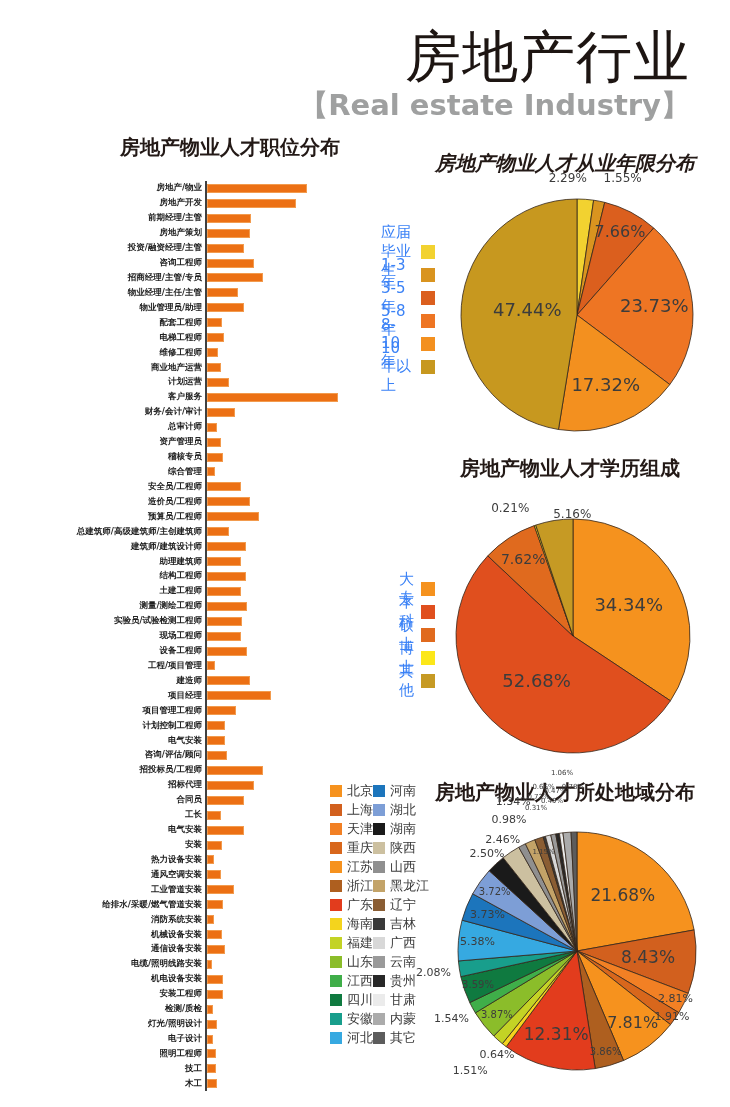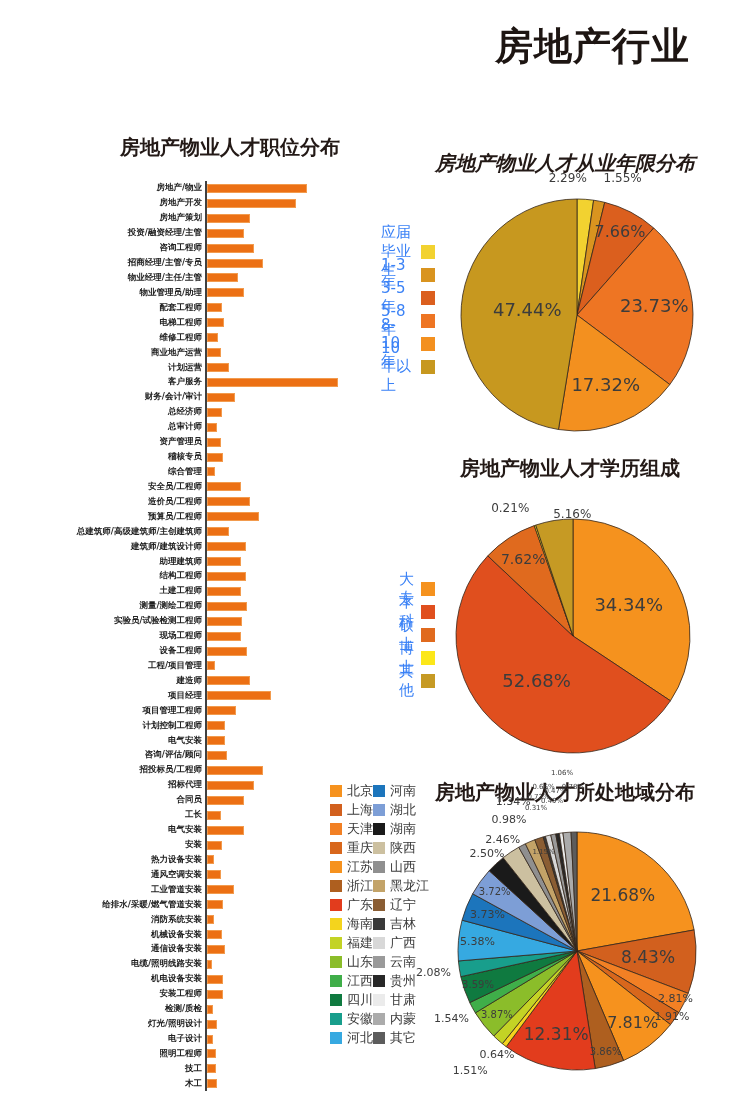--- a/index.html
+++ b/index.html
@@ -1,20 +1,20 @@
 <!DOCTYPE html>
 <html><head>
 <meta charset="utf-8">
 <style>
   html,body{margin:0;padding:0;background:#ffffff;}
   #page{position:relative;width:730px;height:1107px;background:#ffffff;overflow:hidden;
         font-family:"DejaVu Sans","Liberation Sans",sans-serif;color:#231916;}
   
   .header{position:absolute;right:40px;top:26px;text-align:right;}
-  .header .t{font-size:38px;font-weight:bold;color:#1d1512;letter-spacing:1px;line-height:1.1;}
+  .header .t{font-size:56px;font-weight:normal;color:#1d1512;letter-spacing:1px;line-height:1.1;}
   .header .s{font-size:29px;font-weight:bold;color:#9fa0a0;line-height:1.1;margin-top:2px;}
   
   .sec-title{position:absolute;font-size:20px;font-weight:bold;color:#231916;text-align:center;}
   #bar-title{left:90px;top:134px;width:280px;}
   #pie1-title{left:400px;top:150px;width:330px;font-style:italic;}
   #pie2-title{left:420px;top:455px;width:300px;}
   #pie3-title{left:405px;top:779px;width:320px;}
   
   #bar-chart{position:absolute;left:96px;top:181px;width:252px;height:910px;display:flex;flex-direction:column;}
   .bar-row{display:flex;align-items:stretch;flex:1 0 0;}
@@ -41,20 +41,21 @@
   #legend-region .lg-item{display:flex;align-items:center;gap:5px;}
   #legend-region .lg-tx{font-size:13px;color:#3a3a3a;}
   #legend-region .lg-sq{width:12px;height:12px;flex:0 0 12px;}
 </style>
 </head>
 <body>
 
 <div id="page">
   <div class="header">
     <div class="t">房地产行业</div>
+    <div class="s">【Real estate Industry】</div>
   </div>
 
   <div class="sec-title" id="bar-title">房地产物业人才职位分布</div>
   <div id="bar-chart">
       <div class="bar-row">
         <div class="bar-label">
           <span>房地产/物业</span>
         </div>
         <div class="bar-track">
           <div class="bar" style="width: 100px; background: rgb(236, 112, 20);"></div>
@@ -63,20 +64,28 @@
       <div class="bar-row">
         <div class="bar-label">
           <span>房地产开发</span>
         </div>
         <div class="bar-track">
           <div class="bar" style="width: 89px; background: rgb(236, 112, 20);"></div>
         </div>
       </div>
       <div class="bar-row">
         <div class="bar-label">
+          <span>前期经理/主管</span>
+        </div>
+        <div class="bar-track">
+          <div class="bar" style="width: 44px; background: rgb(236, 112, 20);"></div>
+        </div>
+      </div>
+      <div class="bar-row">
+        <div class="bar-label">
           <span>房地产策划</span>
         </div>
         <div class="bar-track">
           <div class="bar" style="width: 43px; background: rgb(236, 112, 20);"></div>
         </div>
       </div>
       <div class="bar-row">
         <div class="bar-label">
           <span>投资/融资经理/主管</span>
         </div>
@@ -163,28 +172,20 @@
         <div class="bar-track">
           <div class="bar" style="width: 131px; background: rgb(236, 112, 20);"></div>
         </div>
       </div>
       <div class="bar-row">
         <div class="bar-label">
           <span>财务/会计/审计</span>
         </div>
         <div class="bar-track">
           <div class="bar" style="width: 28px; background: rgb(236, 112, 20);"></div>
-        </div>
-      </div>
-      <div class="bar-row">
-        <div class="bar-label">
-          <span>总经济师</span>
-        </div>
-        <div class="bar-track">
-          <div class="bar" style="width: 15px; background: rgb(236, 112, 20);"></div>
         </div>
       </div>
       <div class="bar-row">
         <div class="bar-label">
           <span>总审计师</span>
         </div>
         <div class="bar-track">
           <div class="bar" style="width: 10px; background: rgb(236, 112, 20);"></div>
         </div>
       </div>

